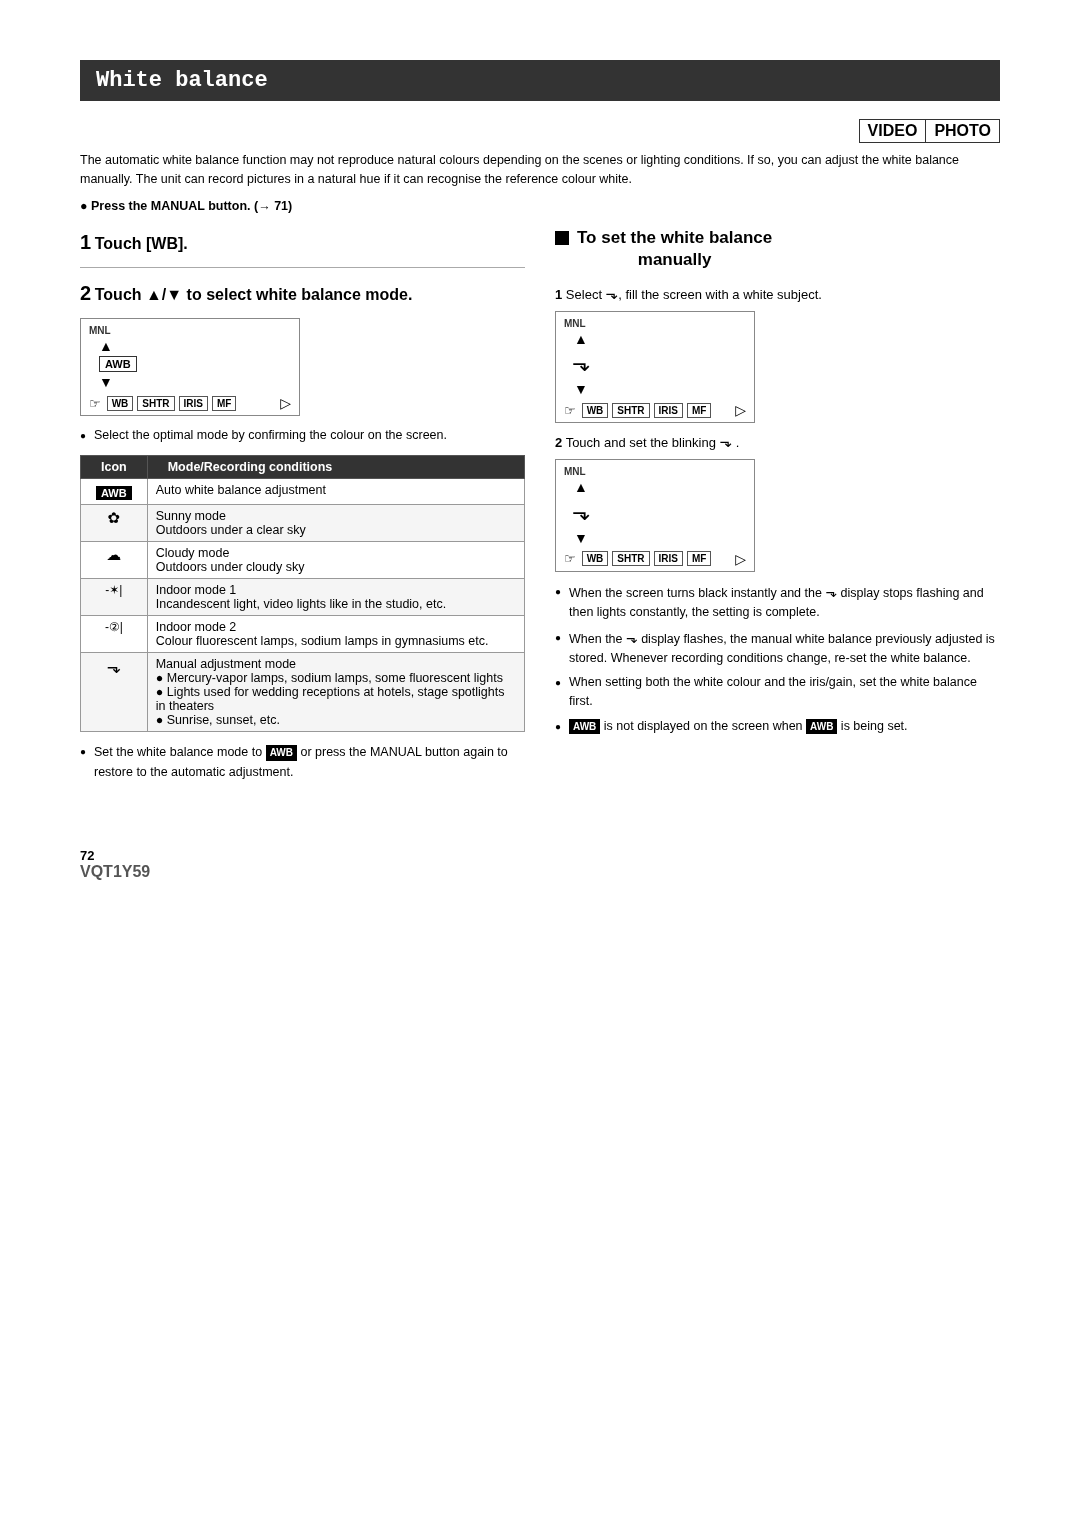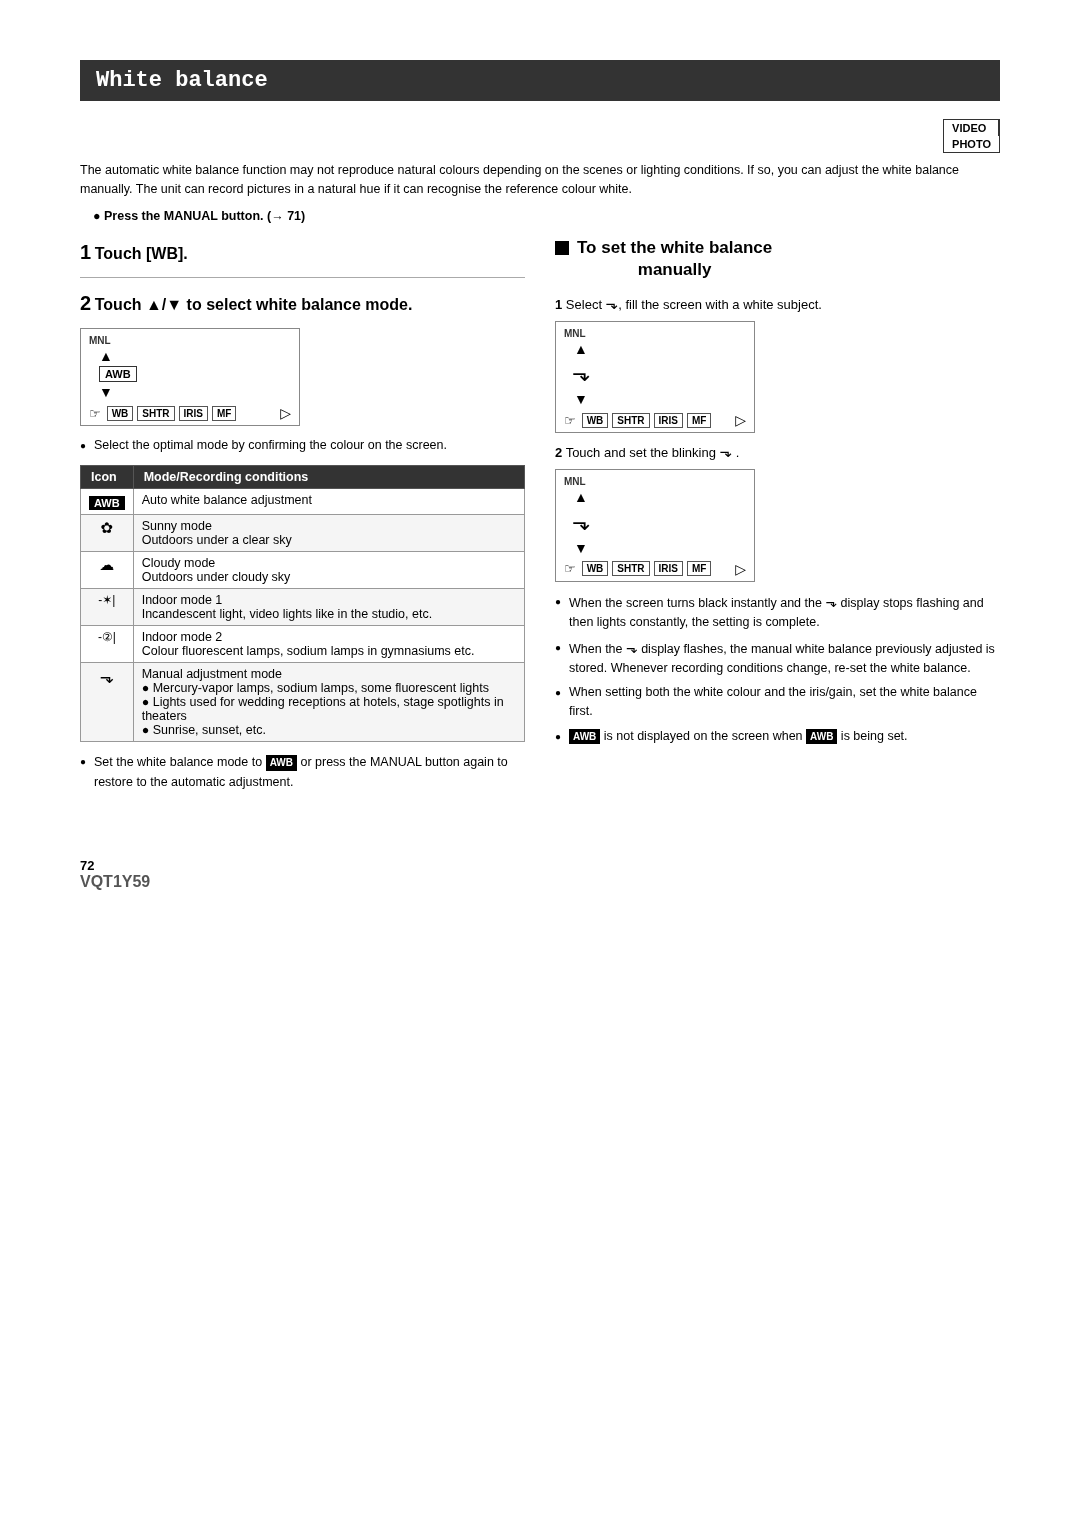--- a/index.html
+++ b/index.html
@@ -26,41 +26,39 @@
 
     
     .video-photo-badge {
       display: flex;
       justify-content: flex-end;
       margin-bottom: 8px;
     }
     .vp-badge {
       border: 1.5px solid #333;
       display: flex;
-      font-size: 11px;
-      font-weight: bold;
-      flex-direction: column;
+      font-size: 16px;
+      font-weight: bold;
     }
     .vp-badge span {
       padding: 2px 8px;
       border-right: 1.5px solid #333;
     }
     .vp-badge span:last-child { border-right: none; }
 
     
     .intro-text {
       font-size: 12.5px;
       line-height: 1.5;
       margin-bottom: 10px;
     }
     .manual-note {
       font-size: 12.5px;
       font-weight: bold;
       margin-bottom: 14px;
-      margin-left: 13px;
     }
 
     
     .two-col {
       display: flex;
       gap: 30px;
     }
     .col-left { flex: 1; }
     .col-right { flex: 1; }
 
@@ -202,21 +200,21 @@
     .wb-table {
       border-collapse: collapse;
       width: 100%;
       margin: 10px 0;
       font-size: 12.5px;
     }
     .wb-table th {
       background: #333;
       color: #fff;
       font-weight: bold;
-      padding: 4px 10px;
+      padding: 4px 20px;
       border: 1px solid #555;
       text-align: left;
     }
     .wb-table td {
       border: 1px solid #999;
       padding: 4px 8px;
       vertical-align: top;
     }
     .wb-table tr:nth-child(even) td { background: #f5f5f5; }
     .wb-table tr:nth-child(odd) td { background: #fff; }

